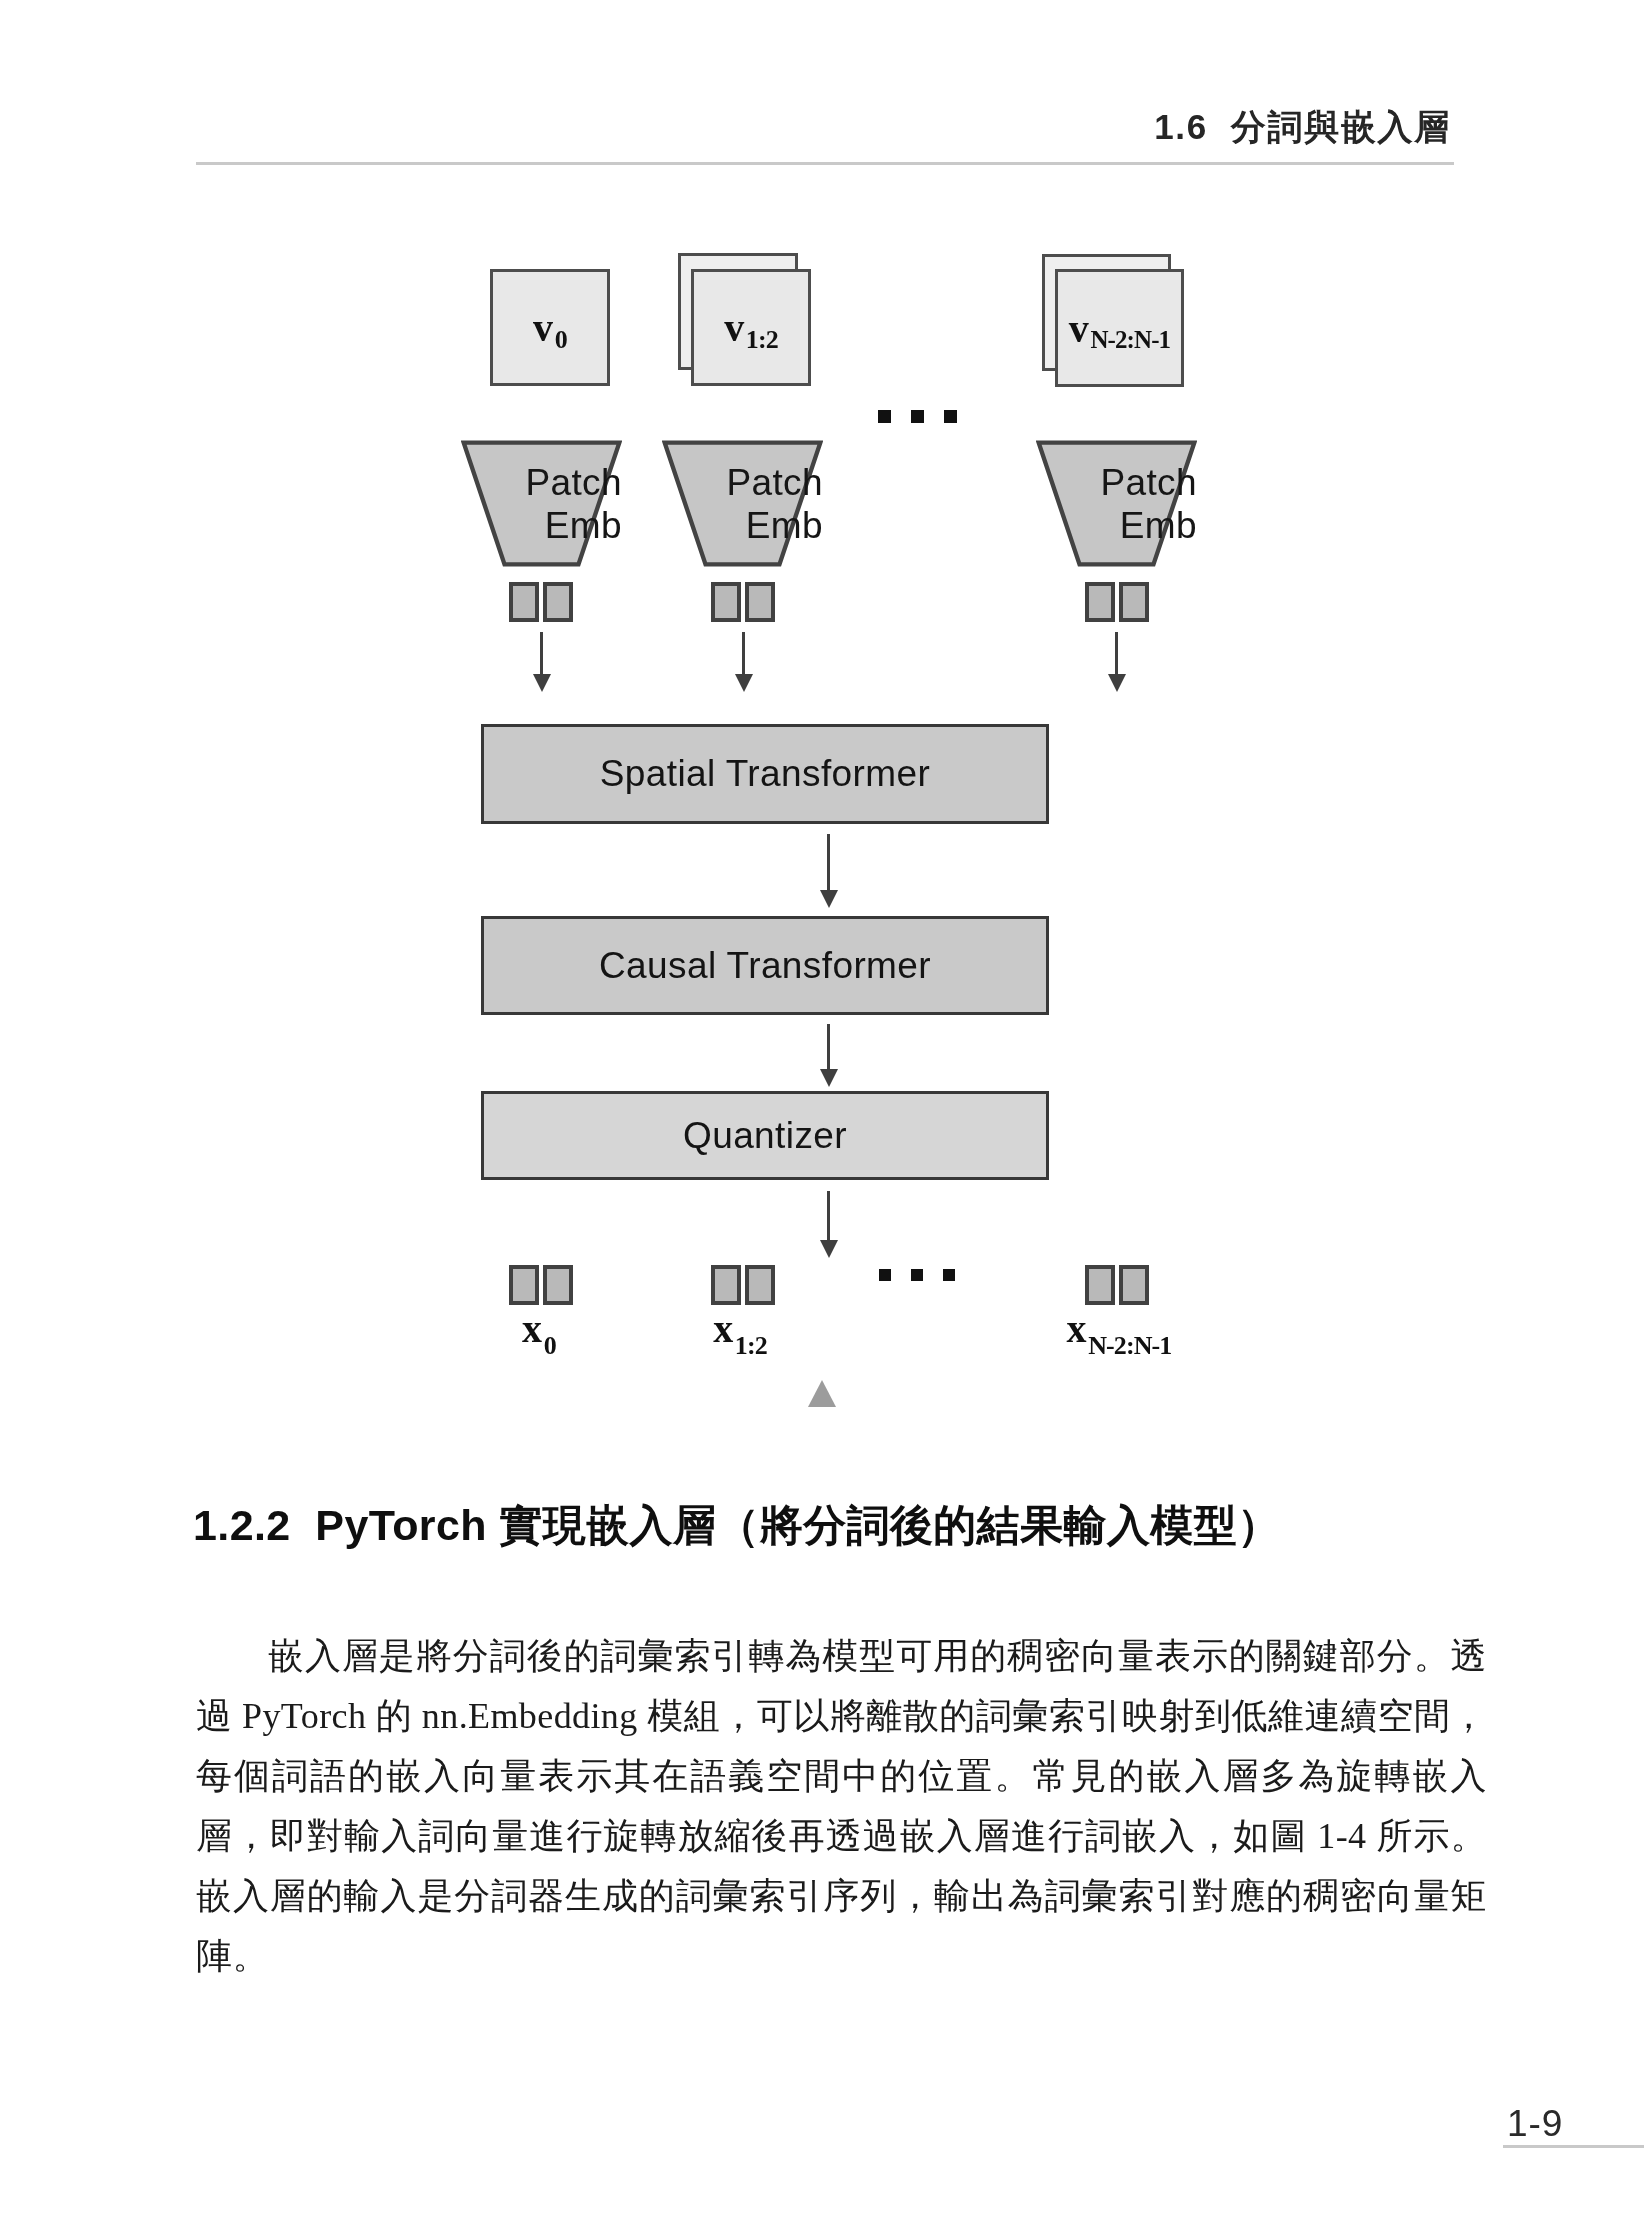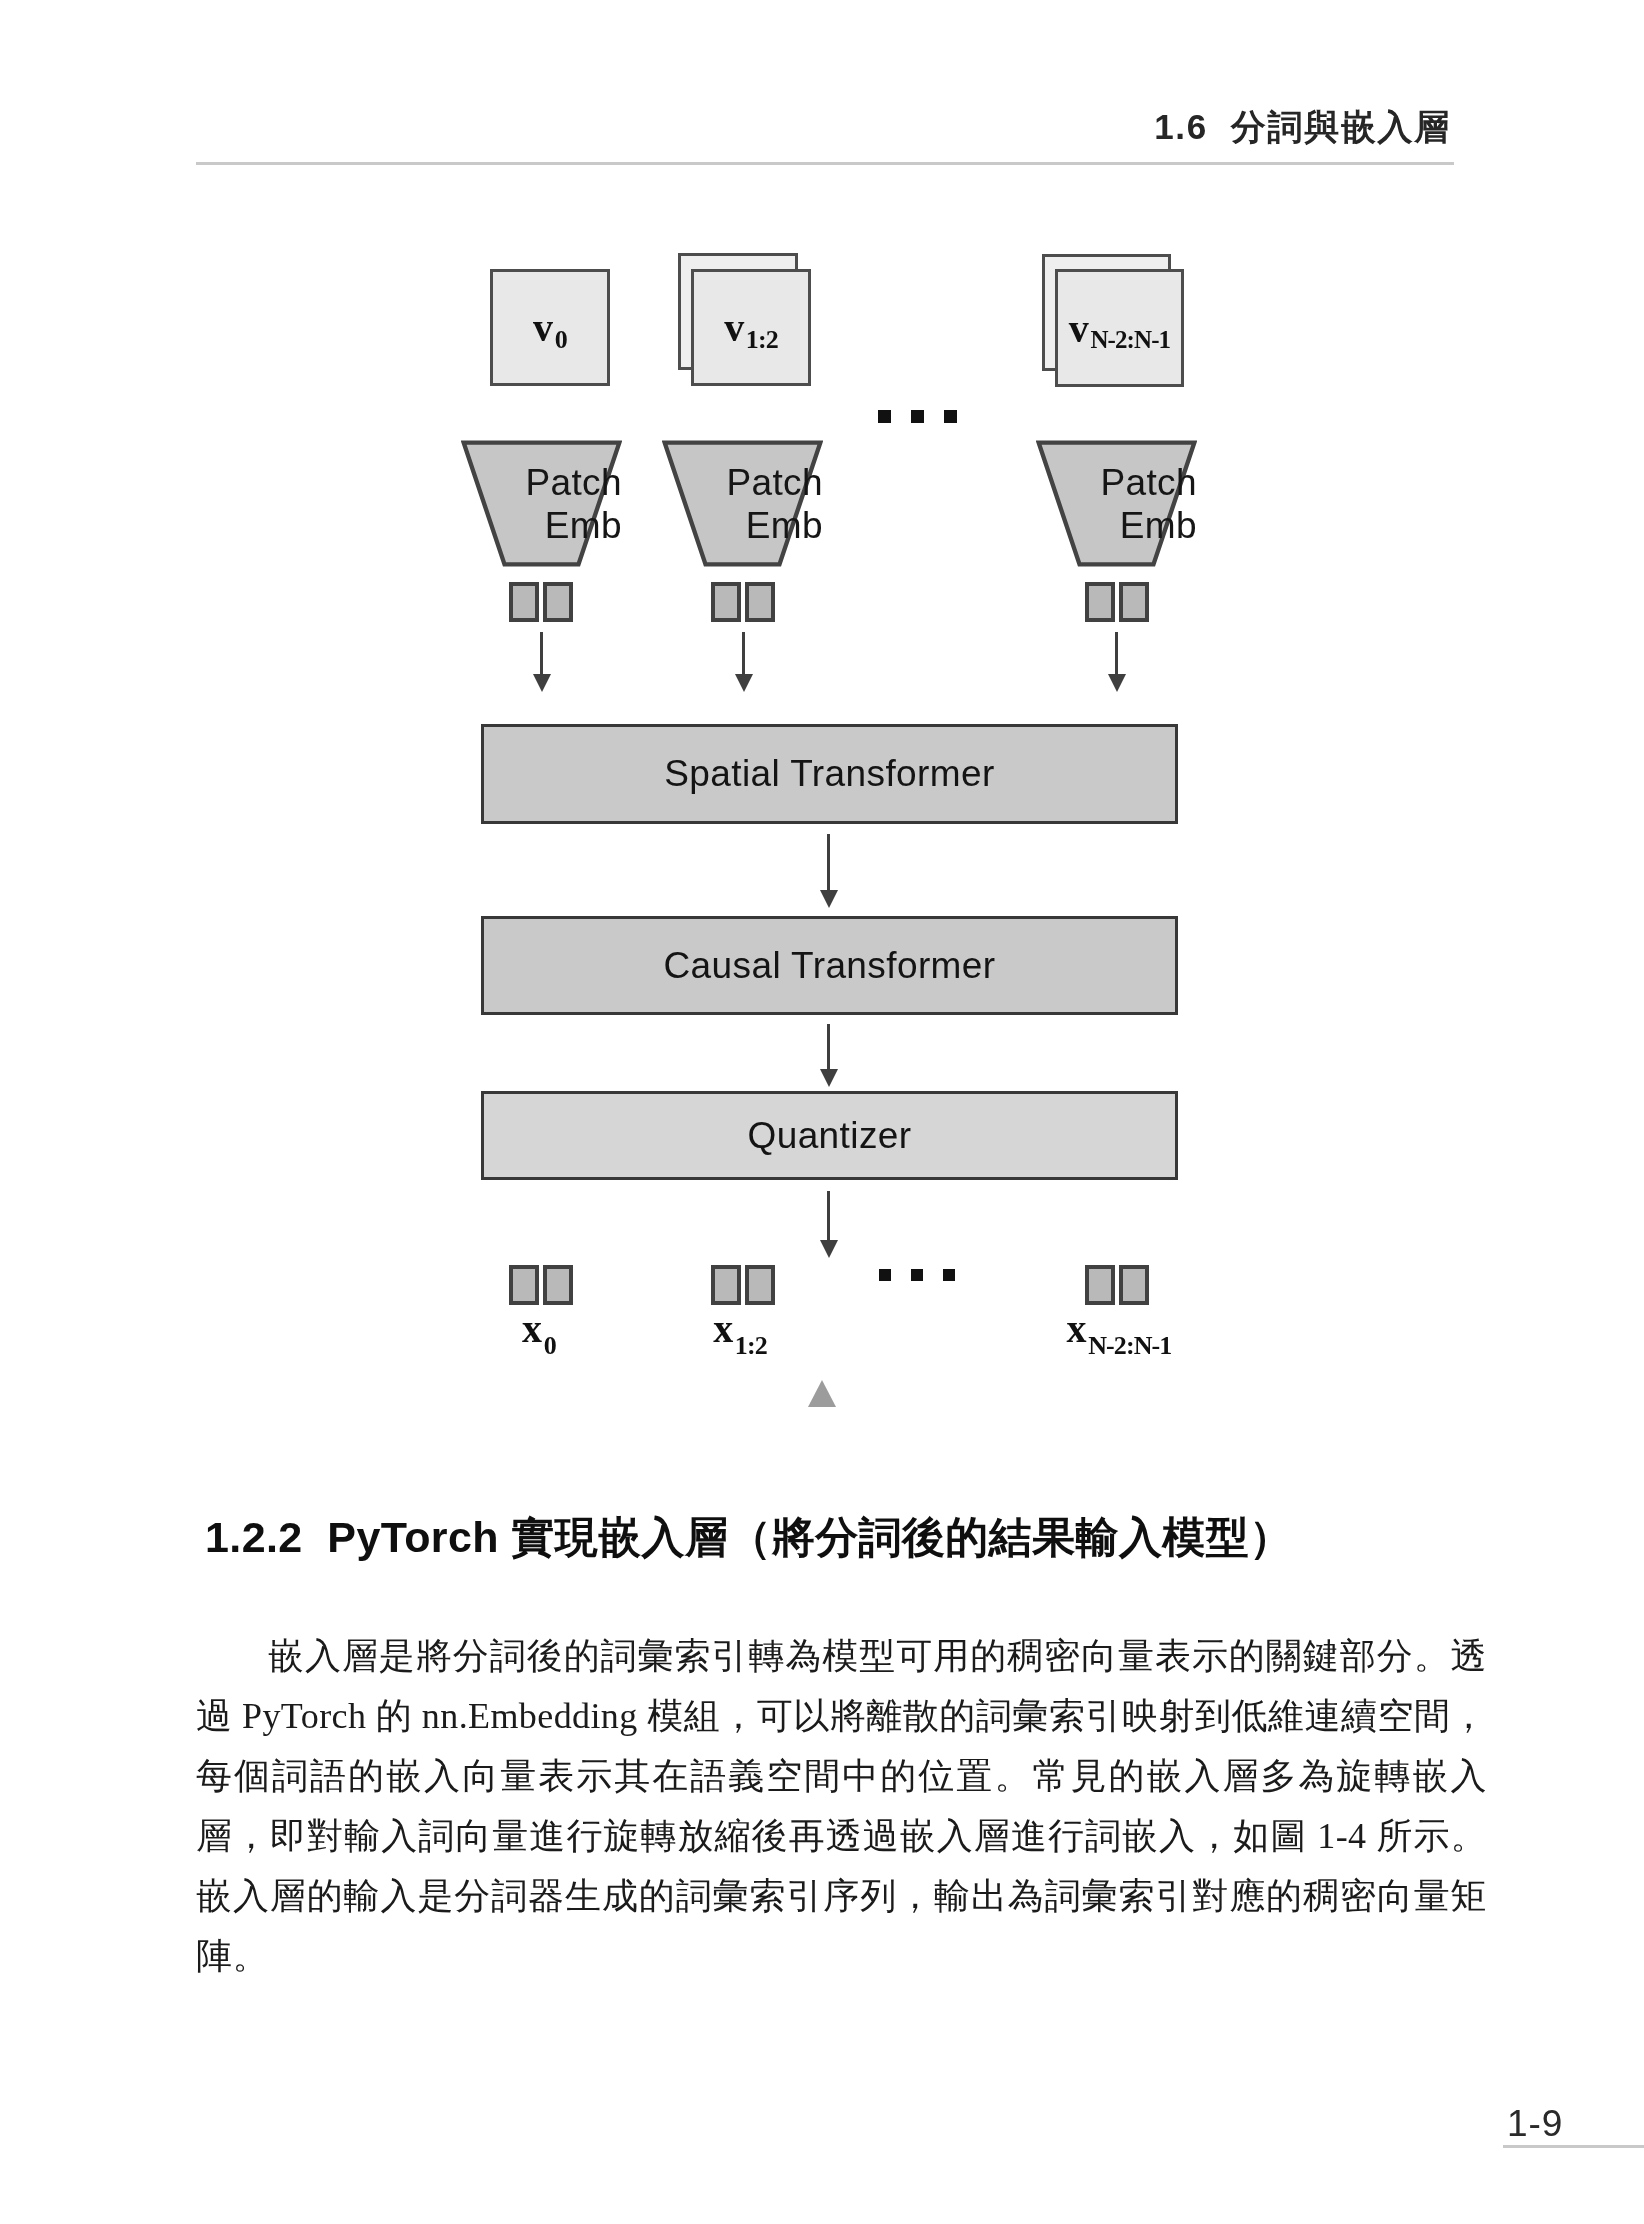--- a/index.html
+++ b/index.html
@@ -30,21 +30,21 @@
               letter-spacing:0.4px;}
 
   .tokens{position:absolute;display:flex;gap:3.5px;}
   .token{box-sizing:border-box;width:30px;height:40px;border:4.3px solid #414141;background:#b9b9b9;}
 
   .arrow{position:absolute;width:21px;display:flex;flex-direction:column;align-items:center;}
   .arrow .shaft{width:2.6px;background:#3f3f3f;}
   .arrow .head{width:0;height:0;border-left:9.6px solid transparent;border-right:9.6px solid transparent;
                border-top:18px solid #3f3f3f;}
 
-  .block{position:absolute;left:481px;width:697px;box-sizing:border-box;background:#c9c9c9;
+  .block{position:absolute;left:481px;width:568px;box-sizing:border-box;background:#c9c9c9;
          border:3.5px solid #383838;display:flex;align-items:center;justify-content:center;
          font-size:37px;color:#141414;letter-spacing:0.4px;}
   .block.light{background:#d6d6d6;}
 
   .dots{position:absolute;display:flex;gap:20px;}
   .dots .dot{width:13px;height:13px;background:#111;}
 
   .out-label{position:absolute;transform:translateX(-50%);white-space:nowrap;}
 
   .fig-caption{position:absolute;top:1380px;left:0;width:100%;display:flex;align-items:center;
@@ -210,21 +210,21 @@
     </div>
     <div class="out-label" style="left:1119px;top:1305px;">
       <span class="mvar">x</span><span class="msub">N-2:N-1</span>
     </div>
 
     <div class="fig-caption">
       <span class="caption-tri"></span>
     </div>
   </div>
 
-  <h2 class="sec-heading" style="margin:12px;">1.2.2  PyTorch 實現嵌入層（將分詞後的結果輸入模型）</h2>
+  <h2 class="sec-heading" style="margin:0;">1.2.2  PyTorch 實現嵌入層（將分詞後的結果輸入模型）</h2>
 
   <p class="body-par" style="margin:18px;">嵌入層是將分詞後的詞彙索引轉為模型可用的稠密向量表示的關鍵部分。透過 PyTorch 的 nn.Embedding 模組，可以將離散的詞彙索引映射到低維連續空間，每個詞語的嵌入向量表示其在語義空間中的位置。常見的嵌入層多為旋轉嵌入層，即對輸入詞向量進行旋轉放縮後再透過嵌入層進行詞嵌入，如圖 1-4 所示。嵌入層的輸入是分詞器生成的詞彙索引序列，輸出為詞彙索引對應的稠密向量矩陣。</p>
 
   <div class="page-num">1-9</div>
   <div class="foot-rule"></div>
 
 </div>
 
 
 </body></html>

